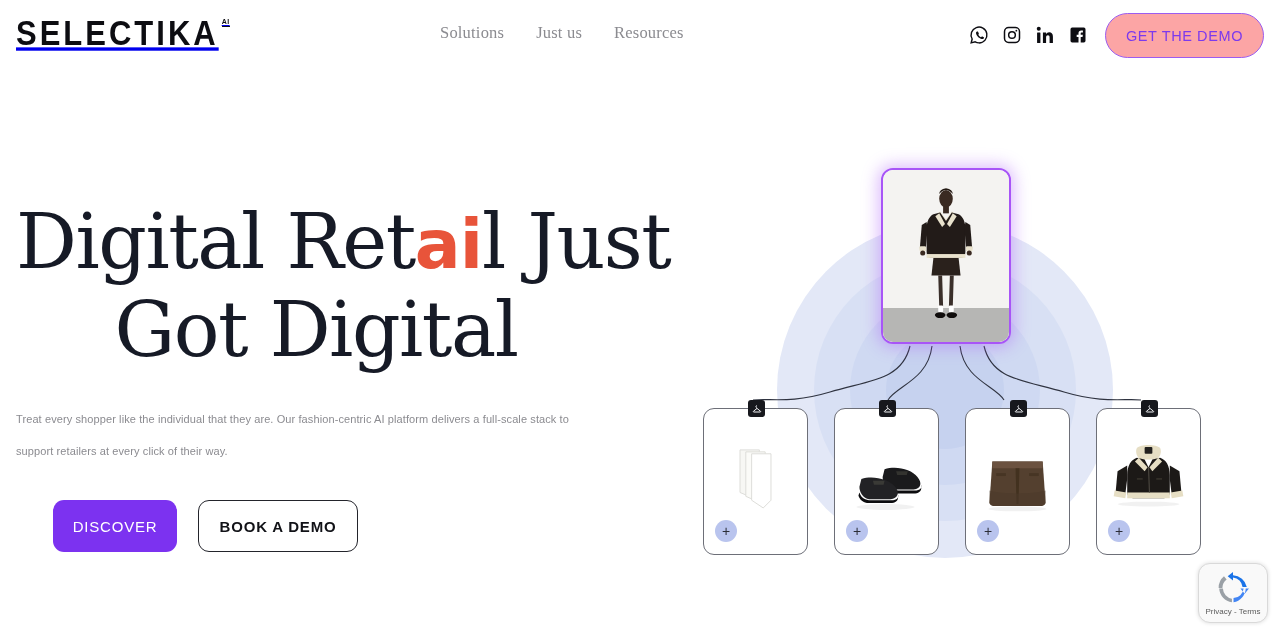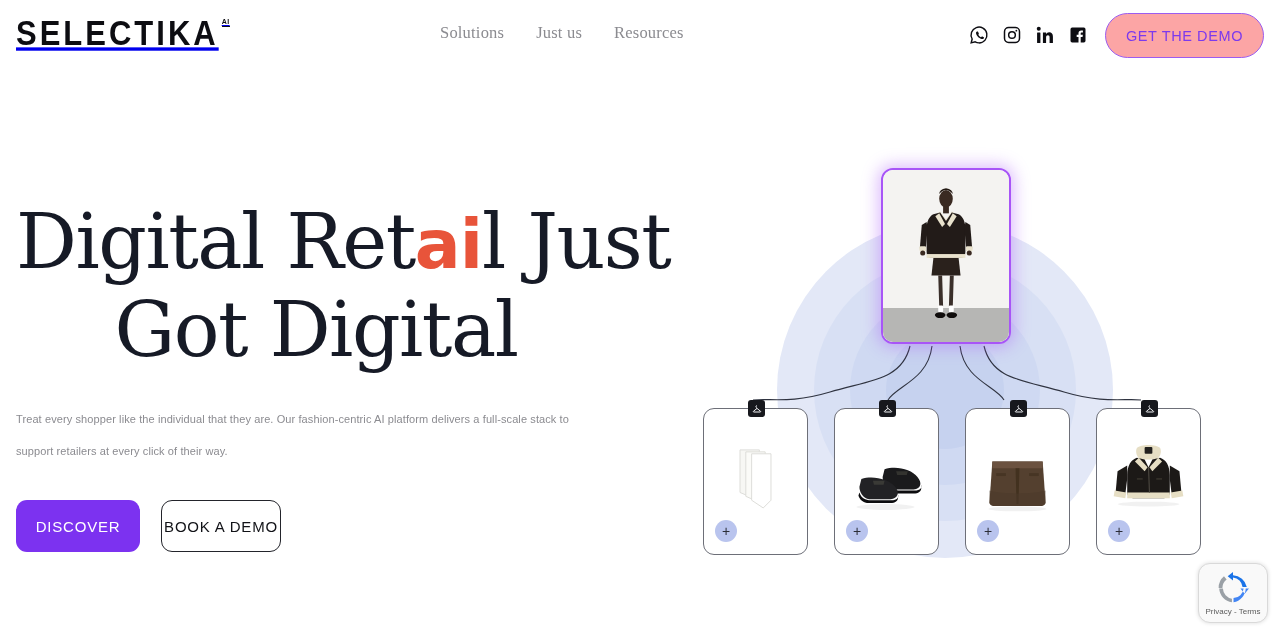--- a/index.html
+++ b/index.html
@@ -99,36 +99,36 @@
     letter-spacing: -1px;
   }
   .subtext {
     margin-top: 29px;
     font-size: 11px;
     line-height: 32px;
     color: #8b8b90;
     width: 570px;
     letter-spacing: 0.1px;
   }
-  .cta-row { margin-top: 33px; display: flex; gap: 21px; align-items: center; }
+  .cta-row { margin-top: 33px; display: flex; gap: 21px; align-items: center; margin-left: 37px; }
   .btn-discover {
     width: 124px; height: 52px;
     background: #7c32f0;
     color: #ffffff;
     border: none; border-radius: 11px;
     font-size: 15px; font-weight: 400; letter-spacing: 0.8px;
     display: flex; align-items: center; justify-content: center;
     cursor: pointer;
   }
   .btn-book {
-    width: 120px; height: 52px;
+    width: 160px; height: 52px;
     background: #ffffff;
     color: #111217;
     border: 1.5px solid #23242b; border-radius: 11px;
-    font-size: 15px; font-weight: 400; letter-spacing: 0.8px;
+    font-size: 15px; font-weight: 700; letter-spacing: 0.8px;
     display: flex; align-items: center; justify-content: center;
     cursor: pointer;
   }
 
   
   .graphic { position: absolute; left: 640px; top: 80px; width: 640px; height: 553px; }
 
   .rings { position: absolute; left: 0; top: 0; width: 640px; height: 553px; }
   .ring {
     position: absolute;

